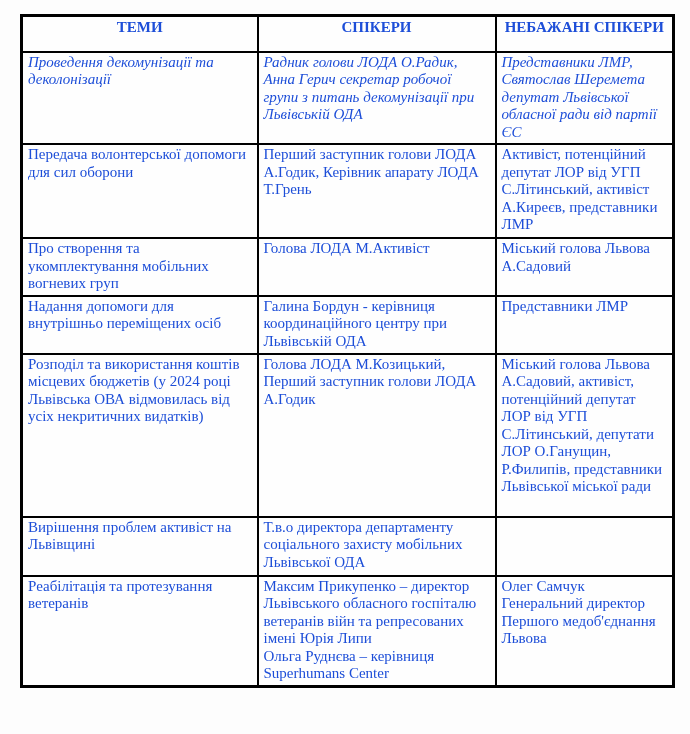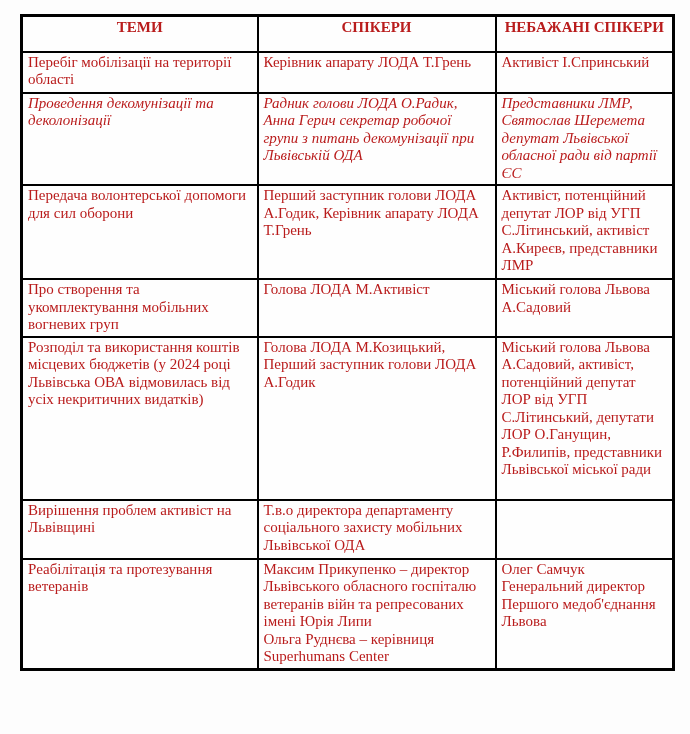--- a/index.html
+++ b/index.html
@@ -7,21 +7,21 @@
     padding: 0;
     background: #fdfdfd;
   }
   .page {
     position: relative;
     width: 690px;
     height: 734px;
     background: #fdfdfd;
     overflow: hidden;
     font-family: "Liberation Serif", "DejaVu Serif", serif;
-    color: #b91c1c;
+    color: #1d4ed8;
   }
   table.doc-table {
     position: absolute;
     left: 20px;
     top: 14px;
     width: 652px;
     border-collapse: collapse;
     table-layout: fixed;
     border: 3px solid #000;
     background: #fefefe;
@@ -62,39 +62,39 @@
       <col class="c1">
       <col class="c2">
       <col class="c3">
     </colgroup>
     <tbody>
       <tr class="hdr">
         <th>ТЕМИ</th>
         <th>СПІКЕРИ</th>
         <th>НЕБАЖАНІ СПІКЕРИ</th>
       </tr>
-      <tr class="r0">
-        <td>Перебіг мобілізації на території області</td>
-        <td>Керівник апарату ЛОДА Т.Грень</td>
-        <td>Активіст І.Спринський</td>
-      </tr>
       <tr class="r1">
         <td>Проведення декомунізації та деколонізації</td>
         <td>Радник голови ЛОДА О.Радик, Анна Герич секретар робочої групи з питань декомунізації при Львівській ОДА</td>
         <td>Представники ЛМР, Святослав Шеремета депутат Львівської обласної ради від партії ЄС</td>
       </tr>
       <tr class="r2">
         <td>Передача волонтерської допомоги для сил оборони</td>
         <td>Перший заступник голови ЛОДА А.Годик, Керівник апарату ЛОДА Т.Грень</td>
         <td>Активіст, потенційний депутат ЛОР від УГП С.Літинський, активіст А.Киреєв, представники ЛМР</td>
       </tr>
       <tr class="r3">
         <td>Про створення та укомплектування мобільних вогневих груп</td>
         <td>Голова ЛОДА М.Активіст</td>
         <td>Міський голова Львова А.Садовий</td>
+      </tr>
+      <tr class="r4">
+        <td>Надання допомоги для внутрішньо переміщених осіб</td>
+        <td>Галина Бордун - керівниця координаційного центру при Львівській ОДА</td>
+        <td>Представники ЛМР</td>
       </tr>
       <tr class="r5">
         <td>Розподіл та використання коштів місцевих бюджетів (у 2024 році Львівська ОВА відмовилась від усіх некритичних видатків)</td>
         <td>Голова ЛОДА М.Козицький, Перший заступник голови ЛОДА А.Годик</td>
         <td>Міський голова Львова А.Садовий, активіст, потенційний депутат ЛОР від УГП С.Літинський, депутати ЛОР О.Ганущин, Р.Филипів, представники Львівської міської ради</td>
       </tr>
       <tr class="r6">
         <td>Вирішення проблем активіст на Львівщині</td>
         <td>Т.в.о директора департаменту соціального захисту мобільних Львівської ОДА</td>
         <td></td>

